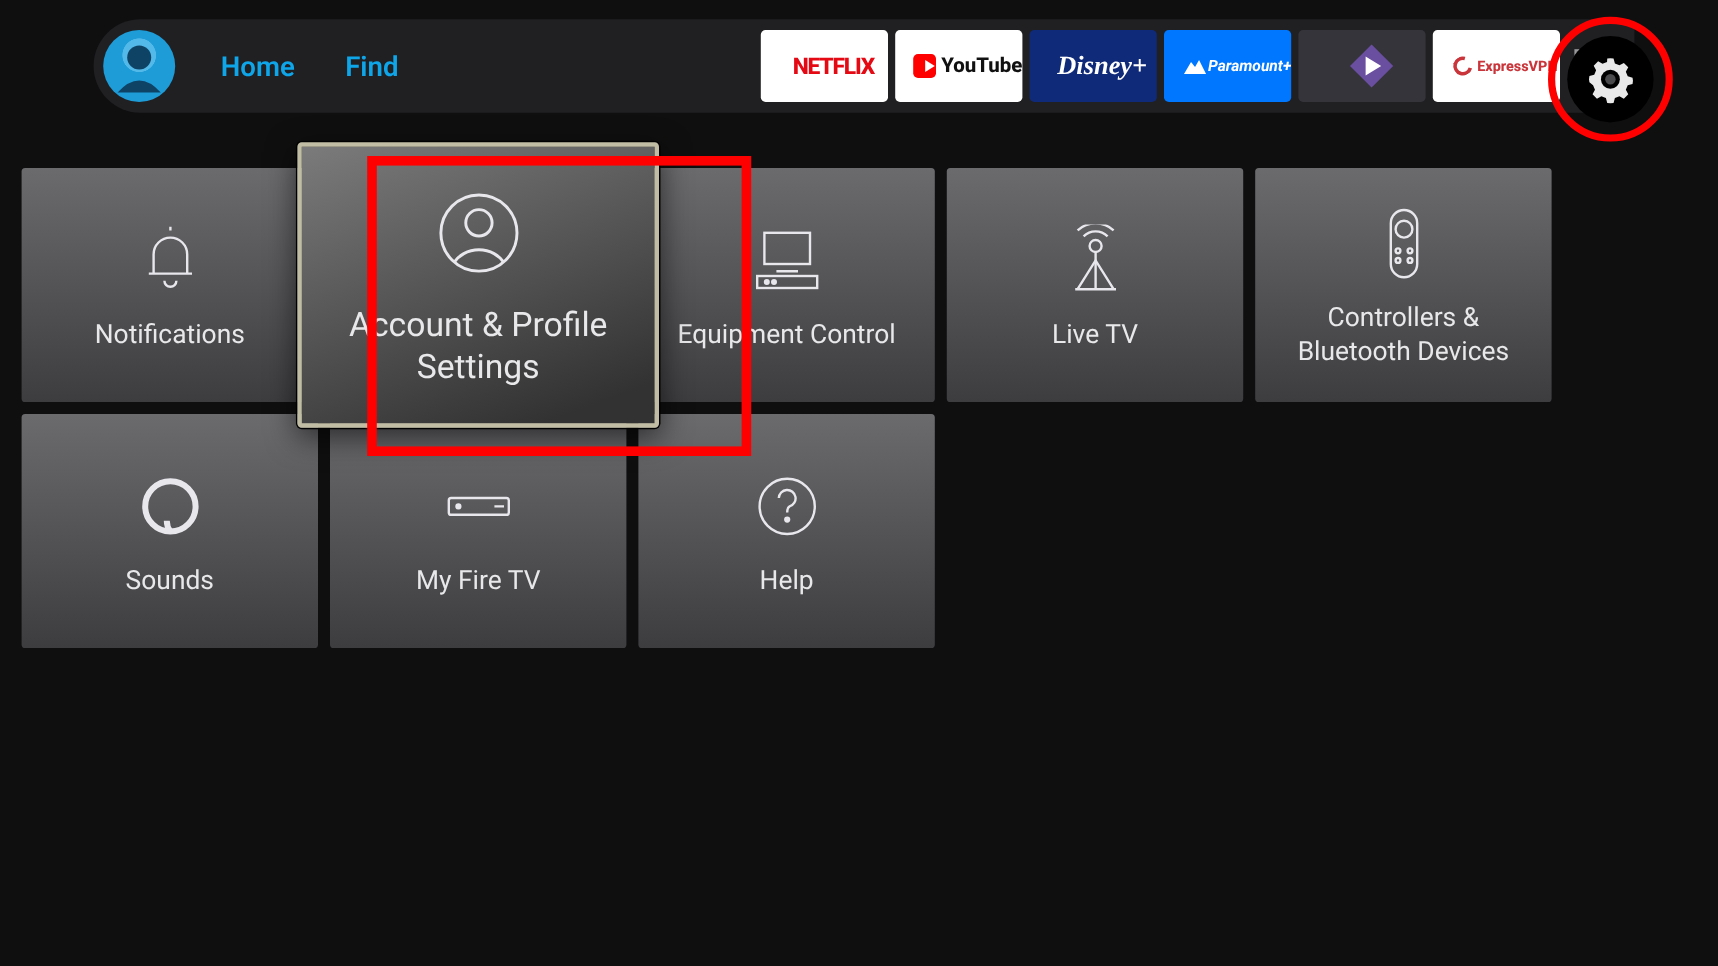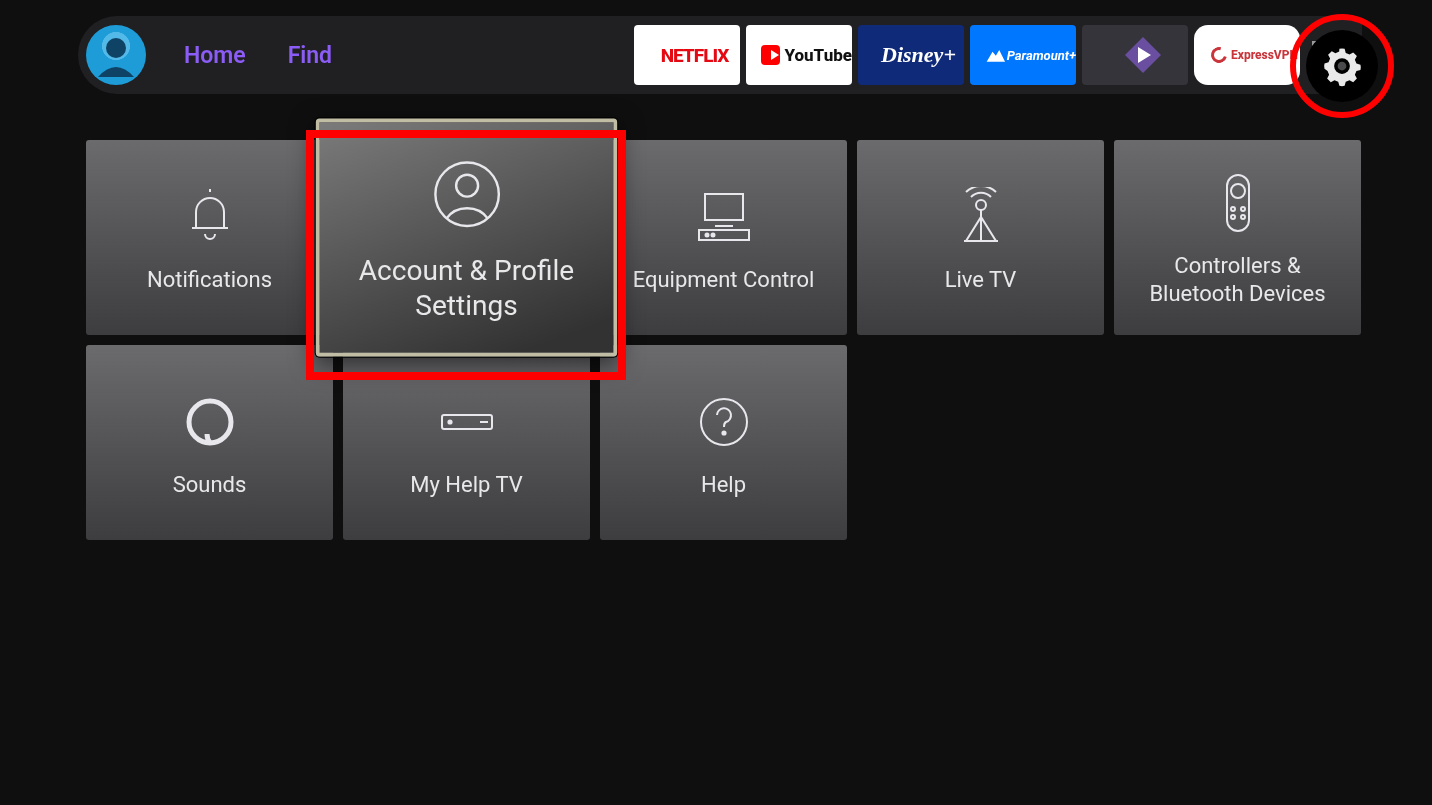--- a/index.html
+++ b/index.html
@@ -34,42 +34,42 @@
   .avatar {
     width: 60px; height: 60px;
     border-radius: 50%;
     background: radial-gradient(circle at 50% 35%, #53b9e8 0 28%, #1d9cd8 29% 100%);
     position: relative;
     margin-left: 4px;
     flex-shrink: 0;
   }
   .avatar svg { position:absolute; inset:0; }
   .nav-links { display:flex; gap:42px; margin-left:38px; }
-  .nav-link { font-size:23px; font-weight:600; color:#8b5cf6; }
+  .nav-link { font-size:23px; font-weight:600; color:#0ea5e9; }
 
   .topbar-spacer { flex: 1; }
 
   .app-tiles { display:flex; gap:6px; align-items:center; margin-right:6px; }
   .app-tile {
     width: 106px; height: 60px;
     border-radius: 4px;
     display:flex; align-items:center; justify-content:center;
     font-weight:800; font-size:19px;
     color:#fff;
     padding-left:15px;
   }
   .tile-netflix  { background:#fff; color:#e50914; letter-spacing:-1px; }
   .tile-youtube  { background:#fff; color:#111; display:flex; gap:4px; font-size:17px; }
   .yt-box { width:28px; height:20px; background:#ff0000; border-radius:4px; position:relative; }
   .yt-box::after{ content:""; position:absolute; left:10px; top:5px; border-left:8px solid #fff; border-top:5px solid transparent; border-bottom:5px solid transparent; }
   .tile-disney   { background:#0f2a78; font-family:Georgia,serif; font-style:italic; font-size:22px; }
   .tile-paramount{ background:#0077ff; font-size:13px; font-style:italic; font-weight:700; flex-direction:row; }
   .tile-hbo      { background:#35343a; position:relative; }
   .tile-hbo svg  { display:block; }
-  .tile-vpn      { background:#fff; color:#c9353a; font-size:12px; display:flex; align-items:center; gap:4px;border-radius:14px; }
+  .tile-vpn      { background:#fff; color:#c9353a; font-size:12px; display:flex; align-items:center; gap:4px; }
   .vpn-dot { width:16px; height:16px; border:3px solid #c9353a; border-radius:50%; border-right-color:transparent; transform:rotate(-30deg); }
 
   .apps-grid-icon {
     width:40px; height:60px; display:flex; align-items:center; justify-content:center;
     color:#999;
   }
   .apps-grid-icon svg { display:block; }
 
   .gear-wrap {
     position:absolute;
@@ -86,21 +86,20 @@
     width:72px; height:72px;
     background:#000;
     border-radius:50%;
     display:flex; align-items:center; justify-content:center;
   }
   .gear-btn svg { display:block; }
 
   
   .grid {
     margin-top: 46px;
-    margin-left: 68px;
     display: grid;
     grid-template-columns: repeat(5, 247px);
     grid-auto-rows: 195px;
     gap: 10px;
   }
   .tile {
     background: linear-gradient(180deg, #6b6b6e 0%, #3d3d40 100%);
     border-radius: 3px;
     display:flex; flex-direction:column; align-items:center; justify-content:center;
     text-align:center;
@@ -272,21 +271,21 @@
 
 
     <div class="tile">
       <div class="icon">
         <svg width="62" height="30" viewBox="0 0 62 30" fill="none" stroke="#e7e7ec" stroke-width="2">
           <rect x="6" y="8" width="50" height="14" rx="2"></rect>
           <circle cx="14" cy="15" r="1.6" fill="#e7e7ec"></circle>
           <line x1="44" y1="15" x2="52" y2="15"></line>
         </svg>
       </div>
-      <div class="label">My Help TV</div>
+      <div class="label">My Fire TV</div>
     </div>
 
 
     <div class="tile">
       <div class="icon">
         <svg width="54" height="54" viewBox="0 0 54 54" fill="none" stroke="#e7e7ec" stroke-width="2">
           <circle cx="27" cy="27" r="23"></circle>
           <path d="M20 20 a7 7 0 1 1 9 7 q-2 1 -2 5"></path>
           <circle cx="27" cy="38" r="1.6" fill="#e7e7ec"></circle>
         </svg>

